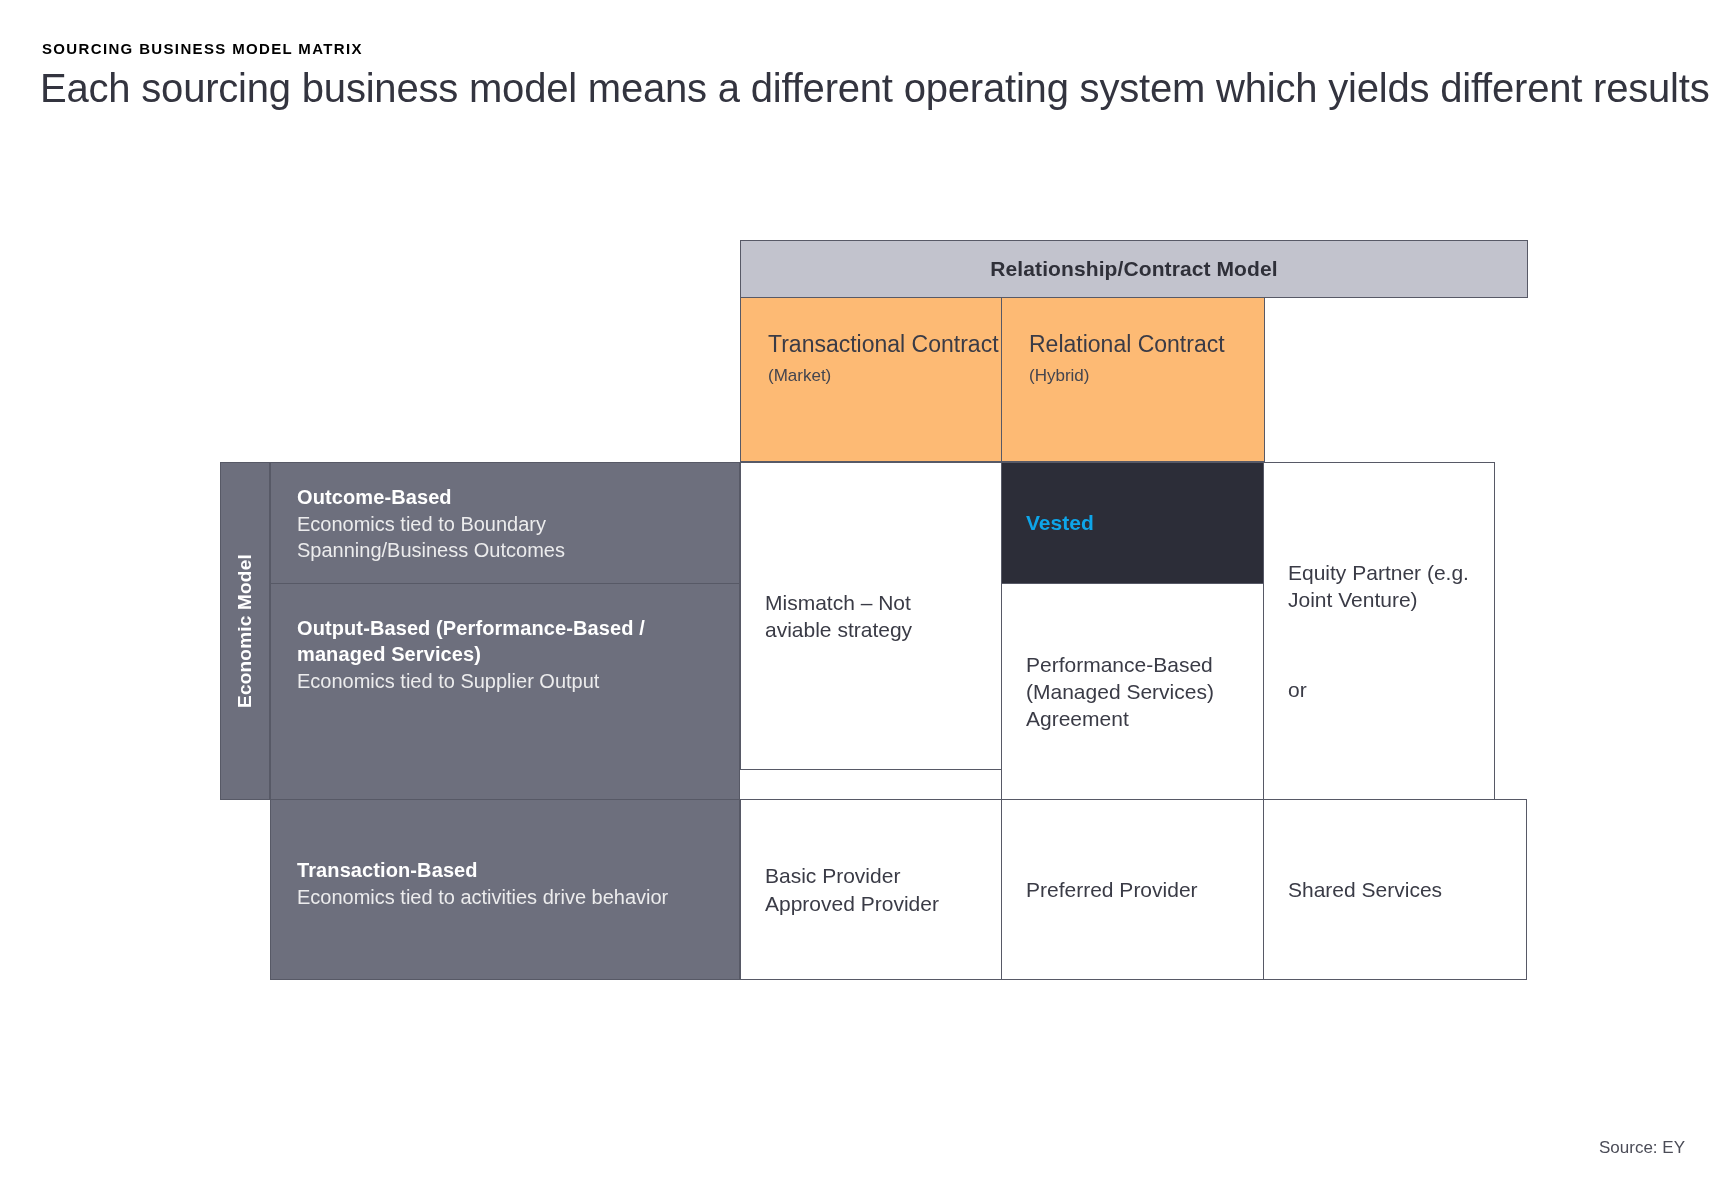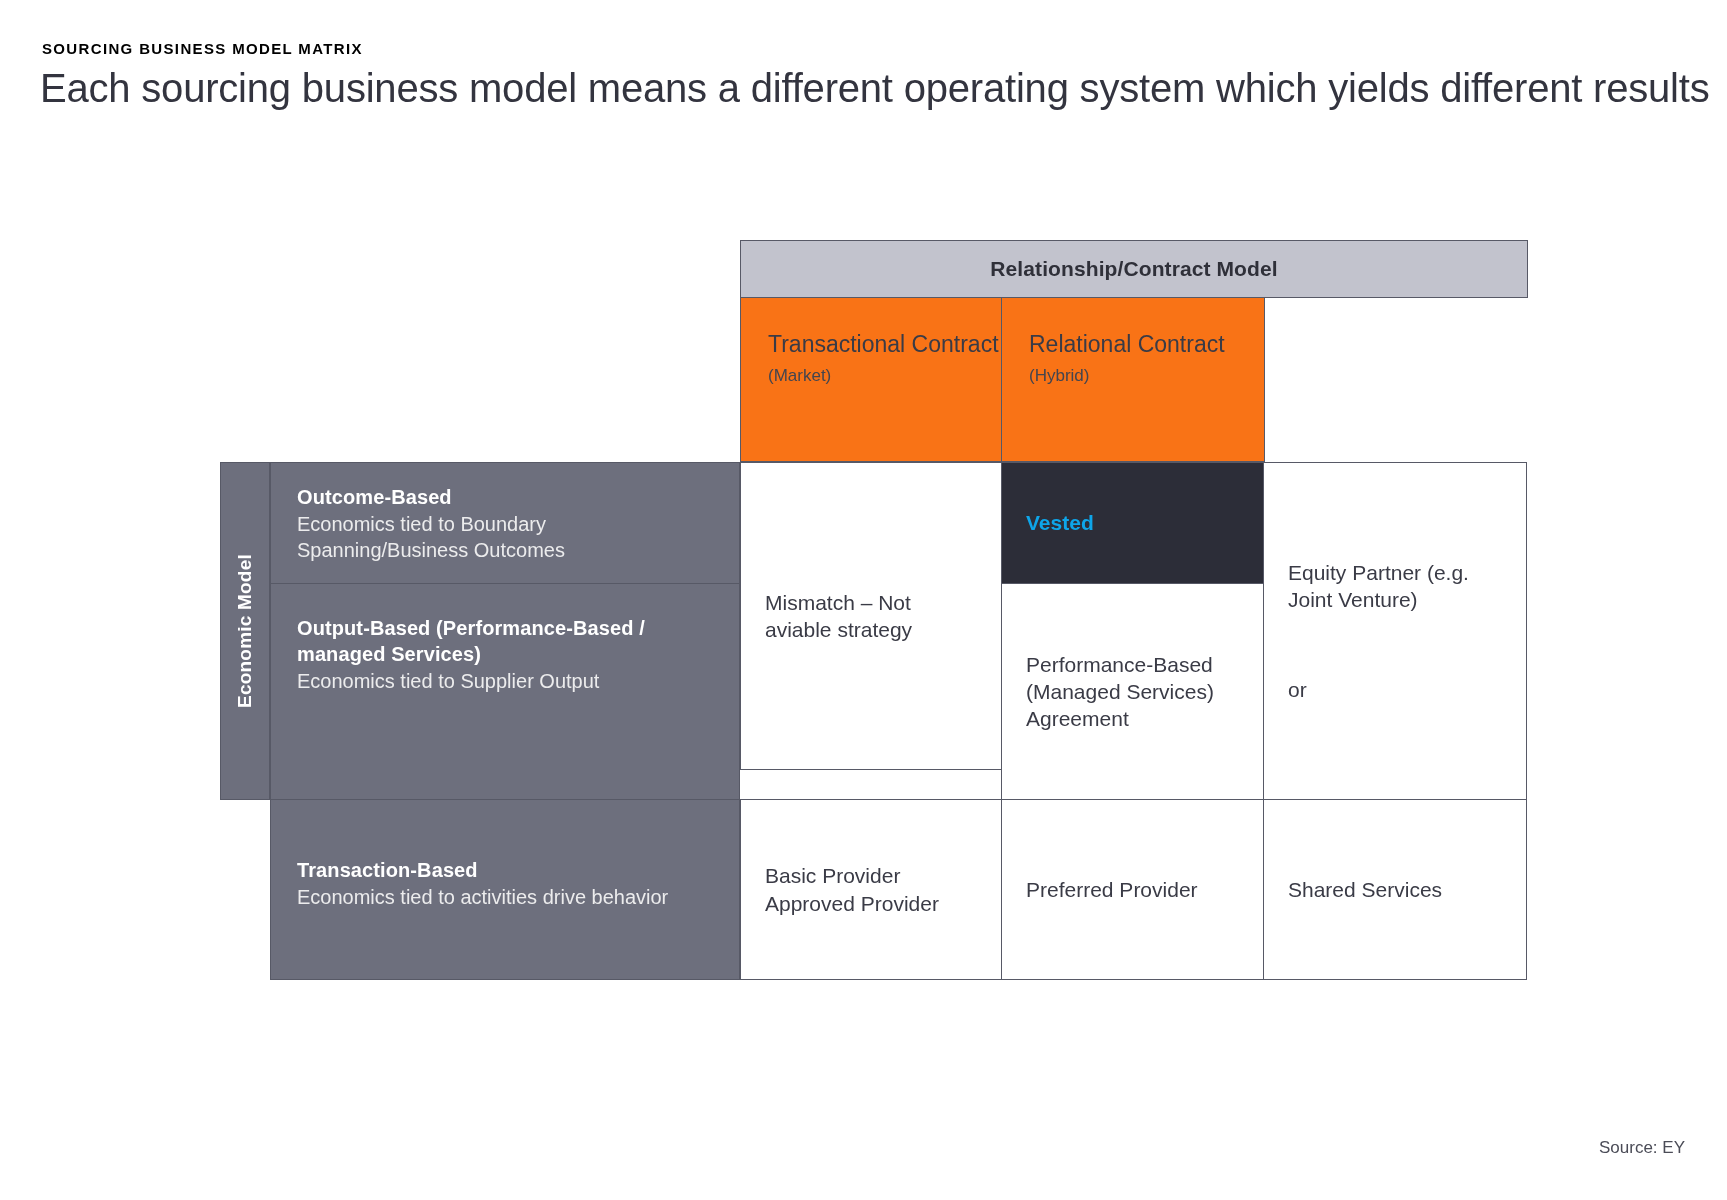--- a/index.html
+++ b/index.html
@@ -87,21 +87,21 @@
     font-size: 21px;
     font-weight: 700;
     color: #2f3039;
     letter-spacing: 0.1px;
   }
   .col-heads {
     display: flex;
     height: 164px;
   }
   .col-head {
-    background: #f97316;
+    background: #fdba74;
     border: 1px solid #575966;
     border-top: none;
     box-sizing: border-box;
     padding: 32px 0 0 27px;
     flex: 0 0 auto;
   }
   .col-head:nth-child(1) { width: 262px; }
   .col-head:nth-child(2) { width: 263px; border-left: none; }
   .col-head:nth-child(3) { width: 263px; border-left: none; }
   .col-head .ch-main {
@@ -239,21 +239,21 @@
   </div>
 
   <div class="cells">
 
     <div class="cell" style="left:0px; top:0px; width:262px; height:308px;">Mismatch – Not aviable strategy</div>
 
     <div class="cell vested" style="left:261px; top:0px; width:263px; height:122px;">Vested</div>
 
     <div class="cell" style="left:261px; top:121px; width:263px; height:217px;">Performance-Based (Managed Services) Agreement</div>
 
-    <div class="cell stack" style="left:523px; top:0px; width:264px; height:338px;">
+    <div class="cell stack" style="left:523px; top:0px; width:232px; height:338px;">
       <div>Equity Partner (e.g. Joint Venture)</div>
       <div class="sp"></div>
       <div>or</div>
     </div>
 
     <div class="cell" style="left:0px; top:337px; width:262px; height:181px;">Basic Provider Approved Provider</div>
 
     <div class="cell" style="left:261px; top:337px; width:263px; height:181px;">Preferred Provider</div>
 
     <div class="cell" style="left:523px; top:337px; width:264px; height:181px;">Shared Services</div>

